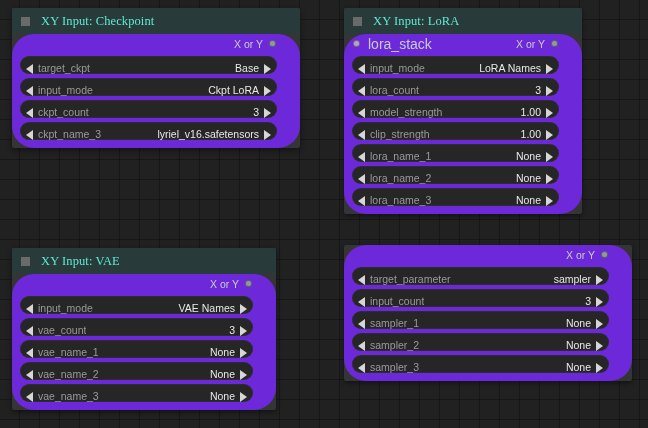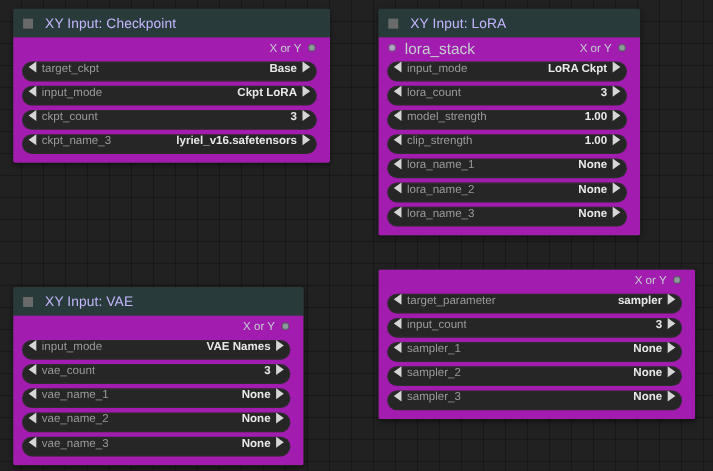--- a/index.html
+++ b/index.html
@@ -43,29 +43,31 @@
     box-sizing: border-box;
   }
   .node-title-box {
     width: 9px;
     height: 9px;
     background: #6a6a6a;
     flex: 0 0 auto;
   }
   .node-title-text {
     margin-left: 11px;
-    color: #c4b5fd;
+    color: #5eead4;
     font-size: 12.5px;
     letter-spacing: 0.1px;
     white-space: nowrap;
+    font-family: Liberation Serif, serif;
   }
 
   .node-body {
-    background: #a21caf;
-    padding: 0 4px 8px 0;
+    background: #6d28d9;
+    padding: 0 15px 8px 0;
+    border-radius: 22px;
   }
 
   .slot-row {
     height: 19px;
     position: relative;
     display: flex;
     align-items: center;
     padding: 0 9px 0 9px;
     box-sizing: border-box;
   }
@@ -107,21 +109,21 @@
   .widgets {
     padding: 1px 8px 0 8px;
   }
   .widget {
     position: relative;
     height: 18px;
     margin-top: 4px;
     background: #262626;
     border-radius: 9px;
     display: flex;
-    align-items: flex-start;
+    align-items: flex-end;
     padding: 0 6px;
     box-sizing: border-box;
     box-shadow: inset 0 0 0 1px rgba(255,255,255,0.035);
   }
   .widget:first-child { margin-top: 2px; }
 
   .arrow {
     width: 0;
     height: 0;
     flex: 0 0 auto;
@@ -139,21 +141,21 @@
   .widget-name {
     color: #9a9a9a;
     font-size: 10.5px;
     white-space: nowrap;
     overflow: hidden;
     text-overflow: ellipsis;
   }
   .widget-value {
     color: #e8e8e8;
     font-size: 10.5px;
-    font-weight: bold;
+    font-weight: normal;
     margin-left: auto;
     white-space: nowrap;
     text-align: right;
   }
 </style>
 </head>
 <body>
 
 <div id="canvas">
     <div class="node" style="left: 12px; top: 8px; width: 288px;">
@@ -210,21 +212,21 @@
           </div>
           <div class="slot-right">
             <span class="slot-out-label">X or Y</span>
             <span class="slot-dot out" style="background: rgb(142, 154, 158);"></span>
           </div>
         </div>
         <div class="widgets">
           <div class="widget">
             <div class="arrow arrow-left"></div>
             <div class="widget-name">input_mode</div>
-            <div class="widget-value">LoRA Ckpt</div>
+            <div class="widget-value">LoRA Names</div>
             <div class="arrow arrow-right"></div>
           </div>
           <div class="widget">
             <div class="arrow arrow-left"></div>
             <div class="widget-name">lora_count</div>
             <div class="widget-value">3</div>
             <div class="arrow arrow-right"></div>
           </div>
           <div class="widget">
             <div class="arrow arrow-left"></div>
@@ -252,21 +254,21 @@
           </div>
           <div class="widget">
             <div class="arrow arrow-left"></div>
             <div class="widget-name">lora_name_3</div>
             <div class="widget-value">None</div>
             <div class="arrow arrow-right"></div>
           </div>
         </div>
       </div>
     </div>
-    <div class="node" style="left: 12px; top: 261px; width: 264px;">
+    <div class="node" style="left: 12px; top: 248px; width: 264px;">
       <div class="node-titlebar">
         <div class="node-title-box"></div>
         <div class="node-title-text">XY Input: VAE</div>
       </div>
       <div class="node-body">
         <div class="slot-row">
           <div class="slot-left"></div>
           <div class="slot-right">
             <span class="slot-out-label">X or Y</span>
             <span class="slot-dot out" style="background: rgb(142, 154, 158);"></span>

